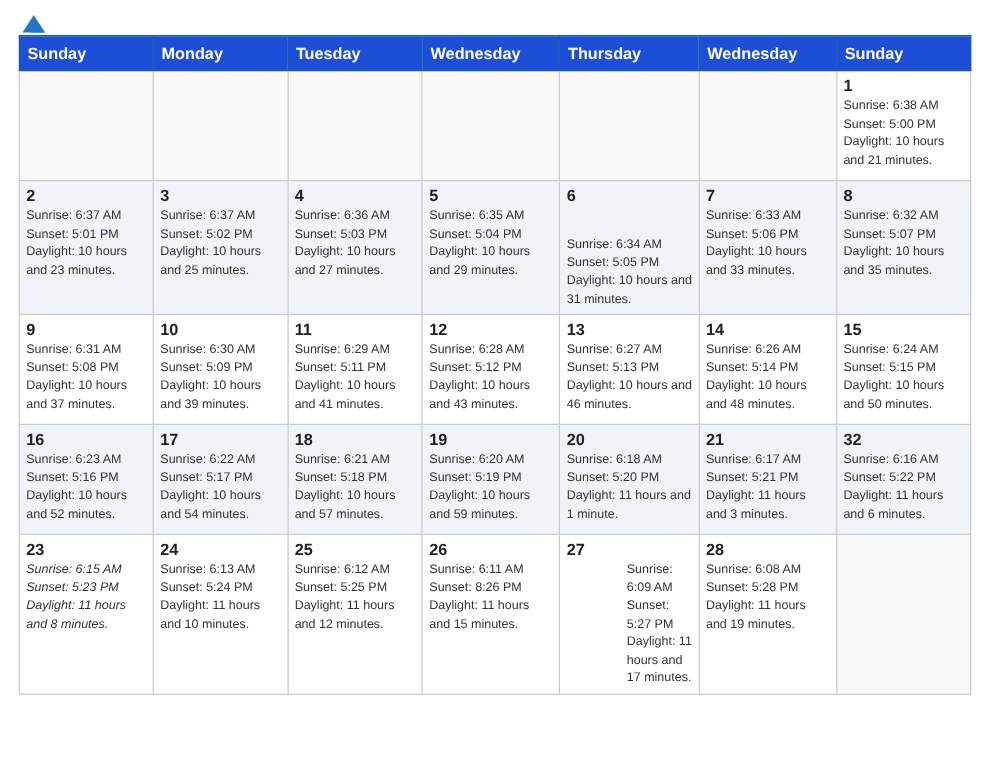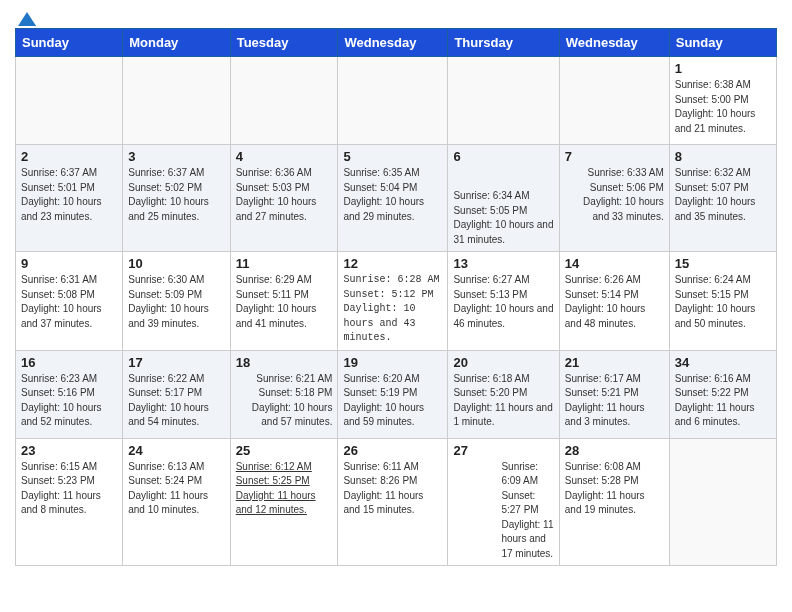--- a/index.html
+++ b/index.html
@@ -155,21 +155,21 @@
 Daylight: 10 hours and 29 minutes.</div>
           </td>
           <td>
             <div class="day-number">6</div>
             <div class="day-info" style="white-space: pre-line; margin-top: 25px;">Sunrise: 6:34 AM
 Sunset: 5:05 PM
 Daylight: 10 hours and 31 minutes.</div>
           </td>
           <td>
             <div class="day-number">7</div>
-            <div class="day-info" style="white-space: pre-line; text-align: right;">Sunrise: 6:33 AM
+            <div class="day-info" style="white-space: pre-line;">Sunrise: 6:33 AM
 Sunset: 5:06 PM
 Daylight: 10 hours and 33 minutes.</div>
           </td>
           <td>
             <div class="day-number">8</div>
             <div class="day-info" style="white-space: pre-line;">Sunrise: 6:32 AM
 Sunset: 5:07 PM
 Daylight: 10 hours and 35 minutes.</div>
           </td>
         </tr>
@@ -187,21 +187,21 @@
 Daylight: 10 hours and 39 minutes.</div>
           </td>
           <td>
             <div class="day-number">11</div>
             <div class="day-info" style="white-space: pre-line;">Sunrise: 6:29 AM
 Sunset: 5:11 PM
 Daylight: 10 hours and 41 minutes.</div>
           </td>
           <td>
             <div class="day-number">12</div>
-            <div class="day-info" style="white-space: pre-line; font-family: Liberation Mono, monospace;">Sunrise: 6:28 AM
+            <div class="day-info" style="white-space: pre-line;">Sunrise: 6:28 AM
 Sunset: 5:12 PM
 Daylight: 10 hours and 43 minutes.</div>
           </td>
           <td>
             <div class="day-number">13</div>
             <div class="day-info" style="white-space: pre-line;">Sunrise: 6:27 AM
 Sunset: 5:13 PM
 Daylight: 10 hours and 46 minutes.</div>
           </td>
           <td>
@@ -225,21 +225,21 @@
 Daylight: 10 hours and 52 minutes.</div>
           </td>
           <td>
             <div class="day-number">17</div>
             <div class="day-info" style="white-space: pre-line;">Sunrise: 6:22 AM
 Sunset: 5:17 PM
 Daylight: 10 hours and 54 minutes.</div>
           </td>
           <td>
             <div class="day-number">18</div>
-            <div class="day-info" style="white-space: pre-line; text-align: right;">Sunrise: 6:21 AM
+            <div class="day-info" style="white-space: pre-line;">Sunrise: 6:21 AM
 Sunset: 5:18 PM
 Daylight: 10 hours and 57 minutes.</div>
           </td>
           <td>
             <div class="day-number">19</div>
             <div class="day-info" style="white-space: pre-line;">Sunrise: 6:20 AM
 Sunset: 5:19 PM
 Daylight: 10 hours and 59 minutes.</div>
           </td>
           <td>
@@ -248,42 +248,42 @@
 Sunset: 5:20 PM
 Daylight: 11 hours and 1 minute.</div>
           </td>
           <td>
             <div class="day-number">21</div>
             <div class="day-info" style="white-space: pre-line;">Sunrise: 6:17 AM
 Sunset: 5:21 PM
 Daylight: 11 hours and 3 minutes.</div>
           </td>
           <td>
-            <div class="day-number">34</div>
+            <div class="day-number">32</div>
             <div class="day-info" style="white-space: pre-line;">Sunrise: 6:16 AM
 Sunset: 5:22 PM
 Daylight: 11 hours and 6 minutes.</div>
           </td>
         </tr>
         <tr>
           <td>
             <div class="day-number">23</div>
-            <div class="day-info" style="white-space: pre-line;">Sunrise: 6:15 AM
+            <div class="day-info" style="white-space: pre-line; font-style: italic;">Sunrise: 6:15 AM
 Sunset: 5:23 PM
 Daylight: 11 hours and 8 minutes.</div>
           </td>
           <td>
             <div class="day-number">24</div>
             <div class="day-info" style="white-space: pre-line;">Sunrise: 6:13 AM
 Sunset: 5:24 PM
 Daylight: 11 hours and 10 minutes.</div>
           </td>
           <td>
             <div class="day-number">25</div>
-            <div class="day-info" style="white-space: pre-line; text-decoration: underline;">Sunrise: 6:12 AM
+            <div class="day-info" style="white-space: pre-line;">Sunrise: 6:12 AM
 Sunset: 5:25 PM
 Daylight: 11 hours and 12 minutes.</div>
           </td>
           <td>
             <div class="day-number">26</div>
             <div class="day-info" style="white-space: pre-line;">Sunrise: 6:11 AM
 Sunset: 8:26 PM
 Daylight: 11 hours and 15 minutes.</div>
           </td>
           <td>

